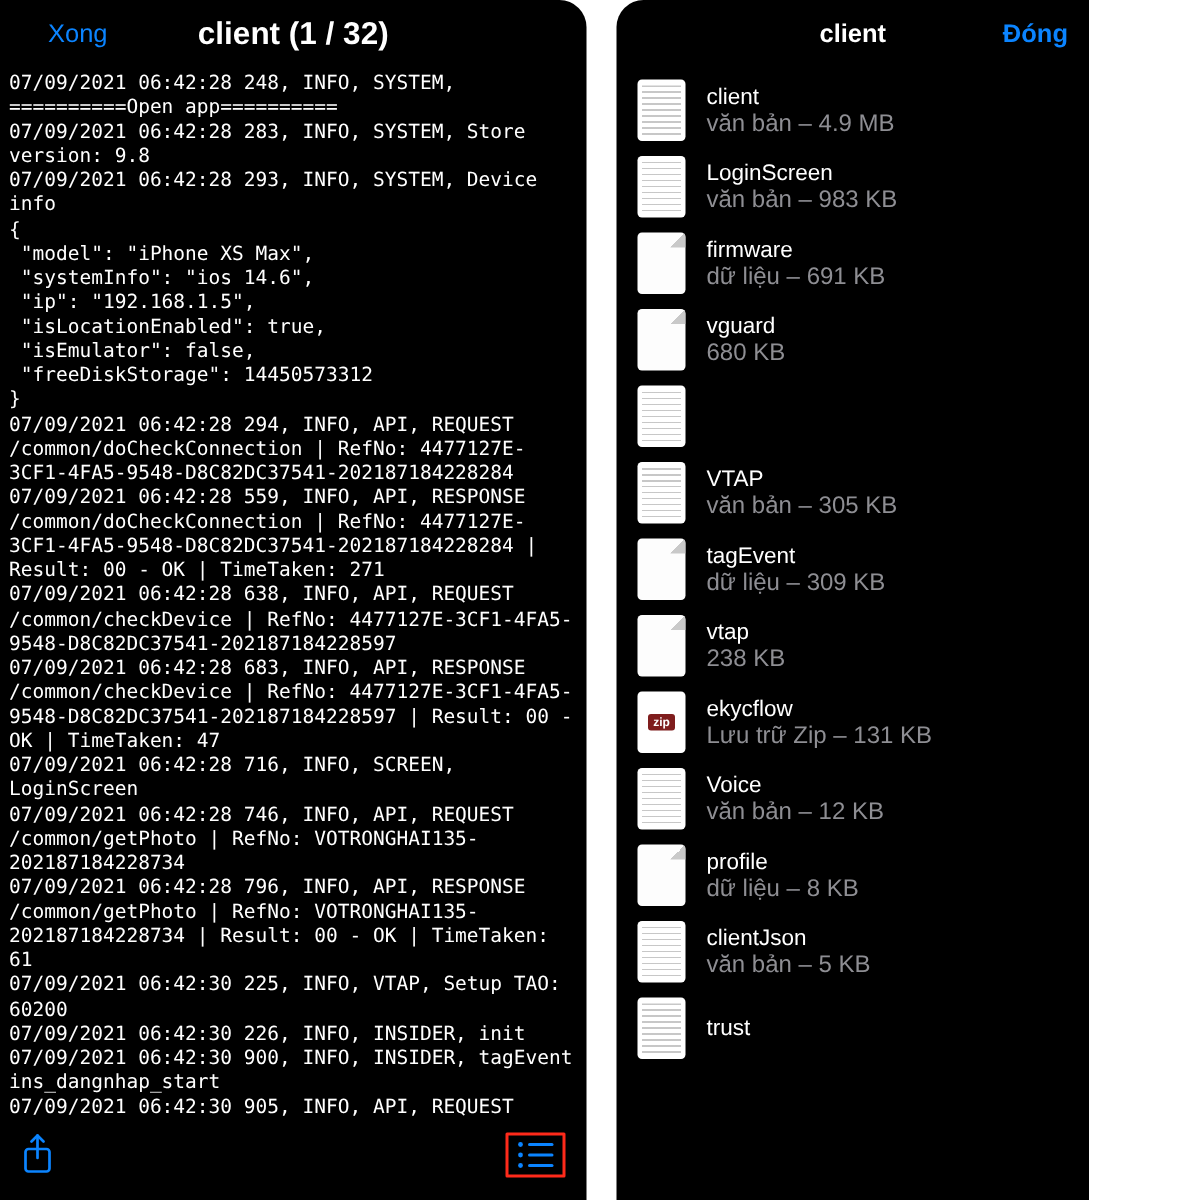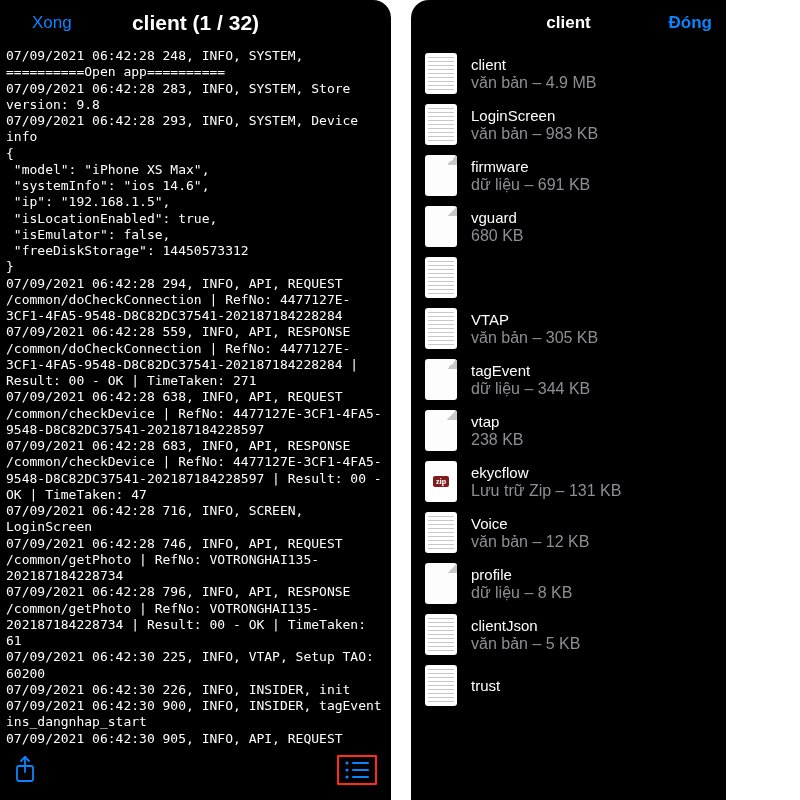--- a/index.html
+++ b/index.html
@@ -137,21 +137,20 @@
     align-items: center;
     justify-content: center;
   }
   .thumb.zip span {
     background: #7f1d1d;
     color: #fff;
     font-size: 8px;
     padding: 1px 3px;
     border-radius: 2px;
     font-weight: 600;
-    font-family: Liberation Serif, serif;
   }
   .file-meta {
     margin-left: 14px;
     display: flex;
     flex-direction: column;
     gap: 1px;
   }
   .file-name { font-size: 15px; color: #fff; }
   .file-sub  { font-size: 16px; color: #8e8e93; }
 </style>
@@ -257,21 +256,21 @@
         <div class="thumb text"></div>
         <div class="file-meta">
           <div class="file-name">VTAP</div>
           <div class="file-sub">văn bản – 305 KB</div>
         </div>
       </div>
       <div class="file-row">
         <div class="thumb blank"></div>
         <div class="file-meta">
           <div class="file-name">tagEvent</div>
-          <div class="file-sub">dữ liệu – 344 KB</div>
+          <div class="file-sub">dữ liệu – 309 KB</div>
         </div>
       </div>
       <div class="file-row">
         <div class="thumb blank"></div>
         <div class="file-meta">
           <div class="file-name">vtap</div>
           <div class="file-sub">238 KB</div>
         </div>
       </div>
       <div class="file-row">

